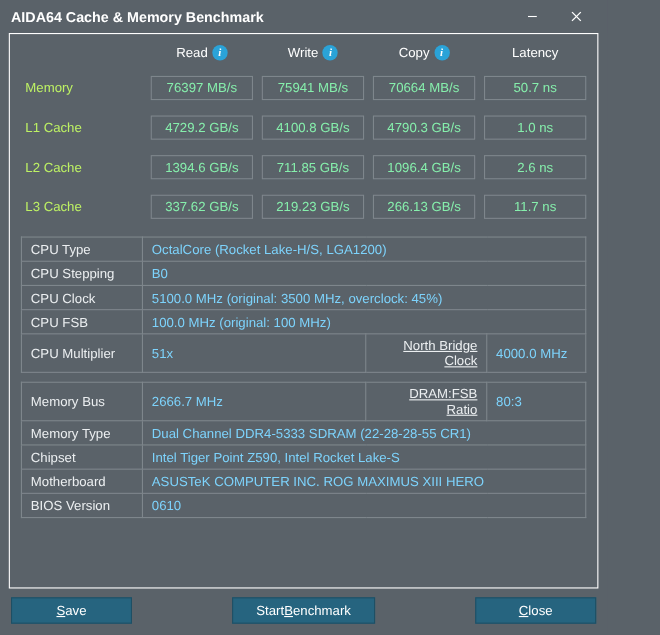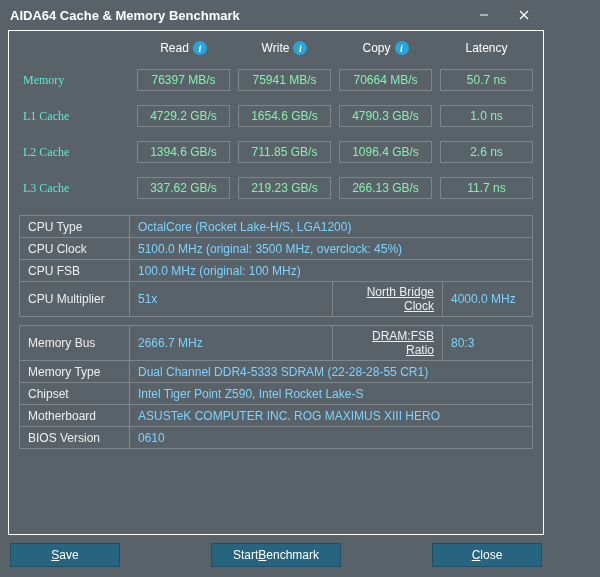--- a/index.html
+++ b/index.html
@@ -42,21 +42,21 @@
     text-align: center; color: #fff; font-weight: 500;
     display: flex; align-items: center; justify-content: center; gap: 4px;
   }
   .info-icon {
     width: 14px; height: 14px; border-radius: 50%;
     background: #2aa3d8; color: #fff;
     font-size: 10px; font-weight: bold; font-style: italic;
     display: inline-flex; align-items: center; justify-content: center;
     font-family: Georgia, serif;
   }
-  .rowlabel { color: #5eead4; padding-left: 4px; font-family: Liberation Serif, serif; }
+  .rowlabel { color: #bef264; padding-left: 4px; }
   .valbox {
     border: 1px solid #7e868c;
     background: #5a6269;
     height: 22px;
     display: flex; align-items: center; justify-content: center;
     color: #86efac;
   }
   .info-table {
     width: 100%;
     border-collapse: collapse;
@@ -130,21 +130,21 @@
         </div>
 
       <div class="rowlabel">Memory</div>
       <div class="valbox">76397 MB/s</div>
       <div class="valbox">75941 MB/s</div>
       <div class="valbox">70664 MB/s</div>
       <div class="valbox">50.7 ns</div>
 
       <div class="rowlabel">L1 Cache</div>
       <div class="valbox">4729.2 GB/s</div>
-      <div class="valbox">1654.6 GB/s</div>
+      <div class="valbox">4100.8 GB/s</div>
       <div class="valbox">4790.3 GB/s</div>
       <div class="valbox">1.0 ns</div>
 
       <div class="rowlabel">L2 Cache</div>
       <div class="valbox">1394.6 GB/s</div>
       <div class="valbox">711.85 GB/s</div>
       <div class="valbox">1096.4 GB/s</div>
       <div class="valbox">2.6 ns</div>
 
       <div class="rowlabel">L3 Cache</div>
@@ -152,20 +152,24 @@
       <div class="valbox">219.23 GB/s</div>
       <div class="valbox">266.13 GB/s</div>
       <div class="valbox">11.7 ns</div>
     </div>
 
     <table class="info-table">
       <tbody>
           <tr>
             <td class="k">CPU Type</td>
             <td class="v" colspan="3">OctalCore   (Rocket Lake-H/S, LGA1200)</td>
+          </tr>
+      <tr>
+            <td class="k">CPU Stepping</td>
+            <td class="v" colspan="3">B0</td>
           </tr>
       <tr>
             <td class="k">CPU Clock</td>
             <td class="v" colspan="3">5100.0 MHz  (original: 3500 MHz, overclock: 45%)</td>
           </tr>
       <tr>
             <td class="k">CPU FSB</td>
             <td class="v" colspan="3">100.0 MHz  (original: 100 MHz)</td>
           </tr>
       <tr>

